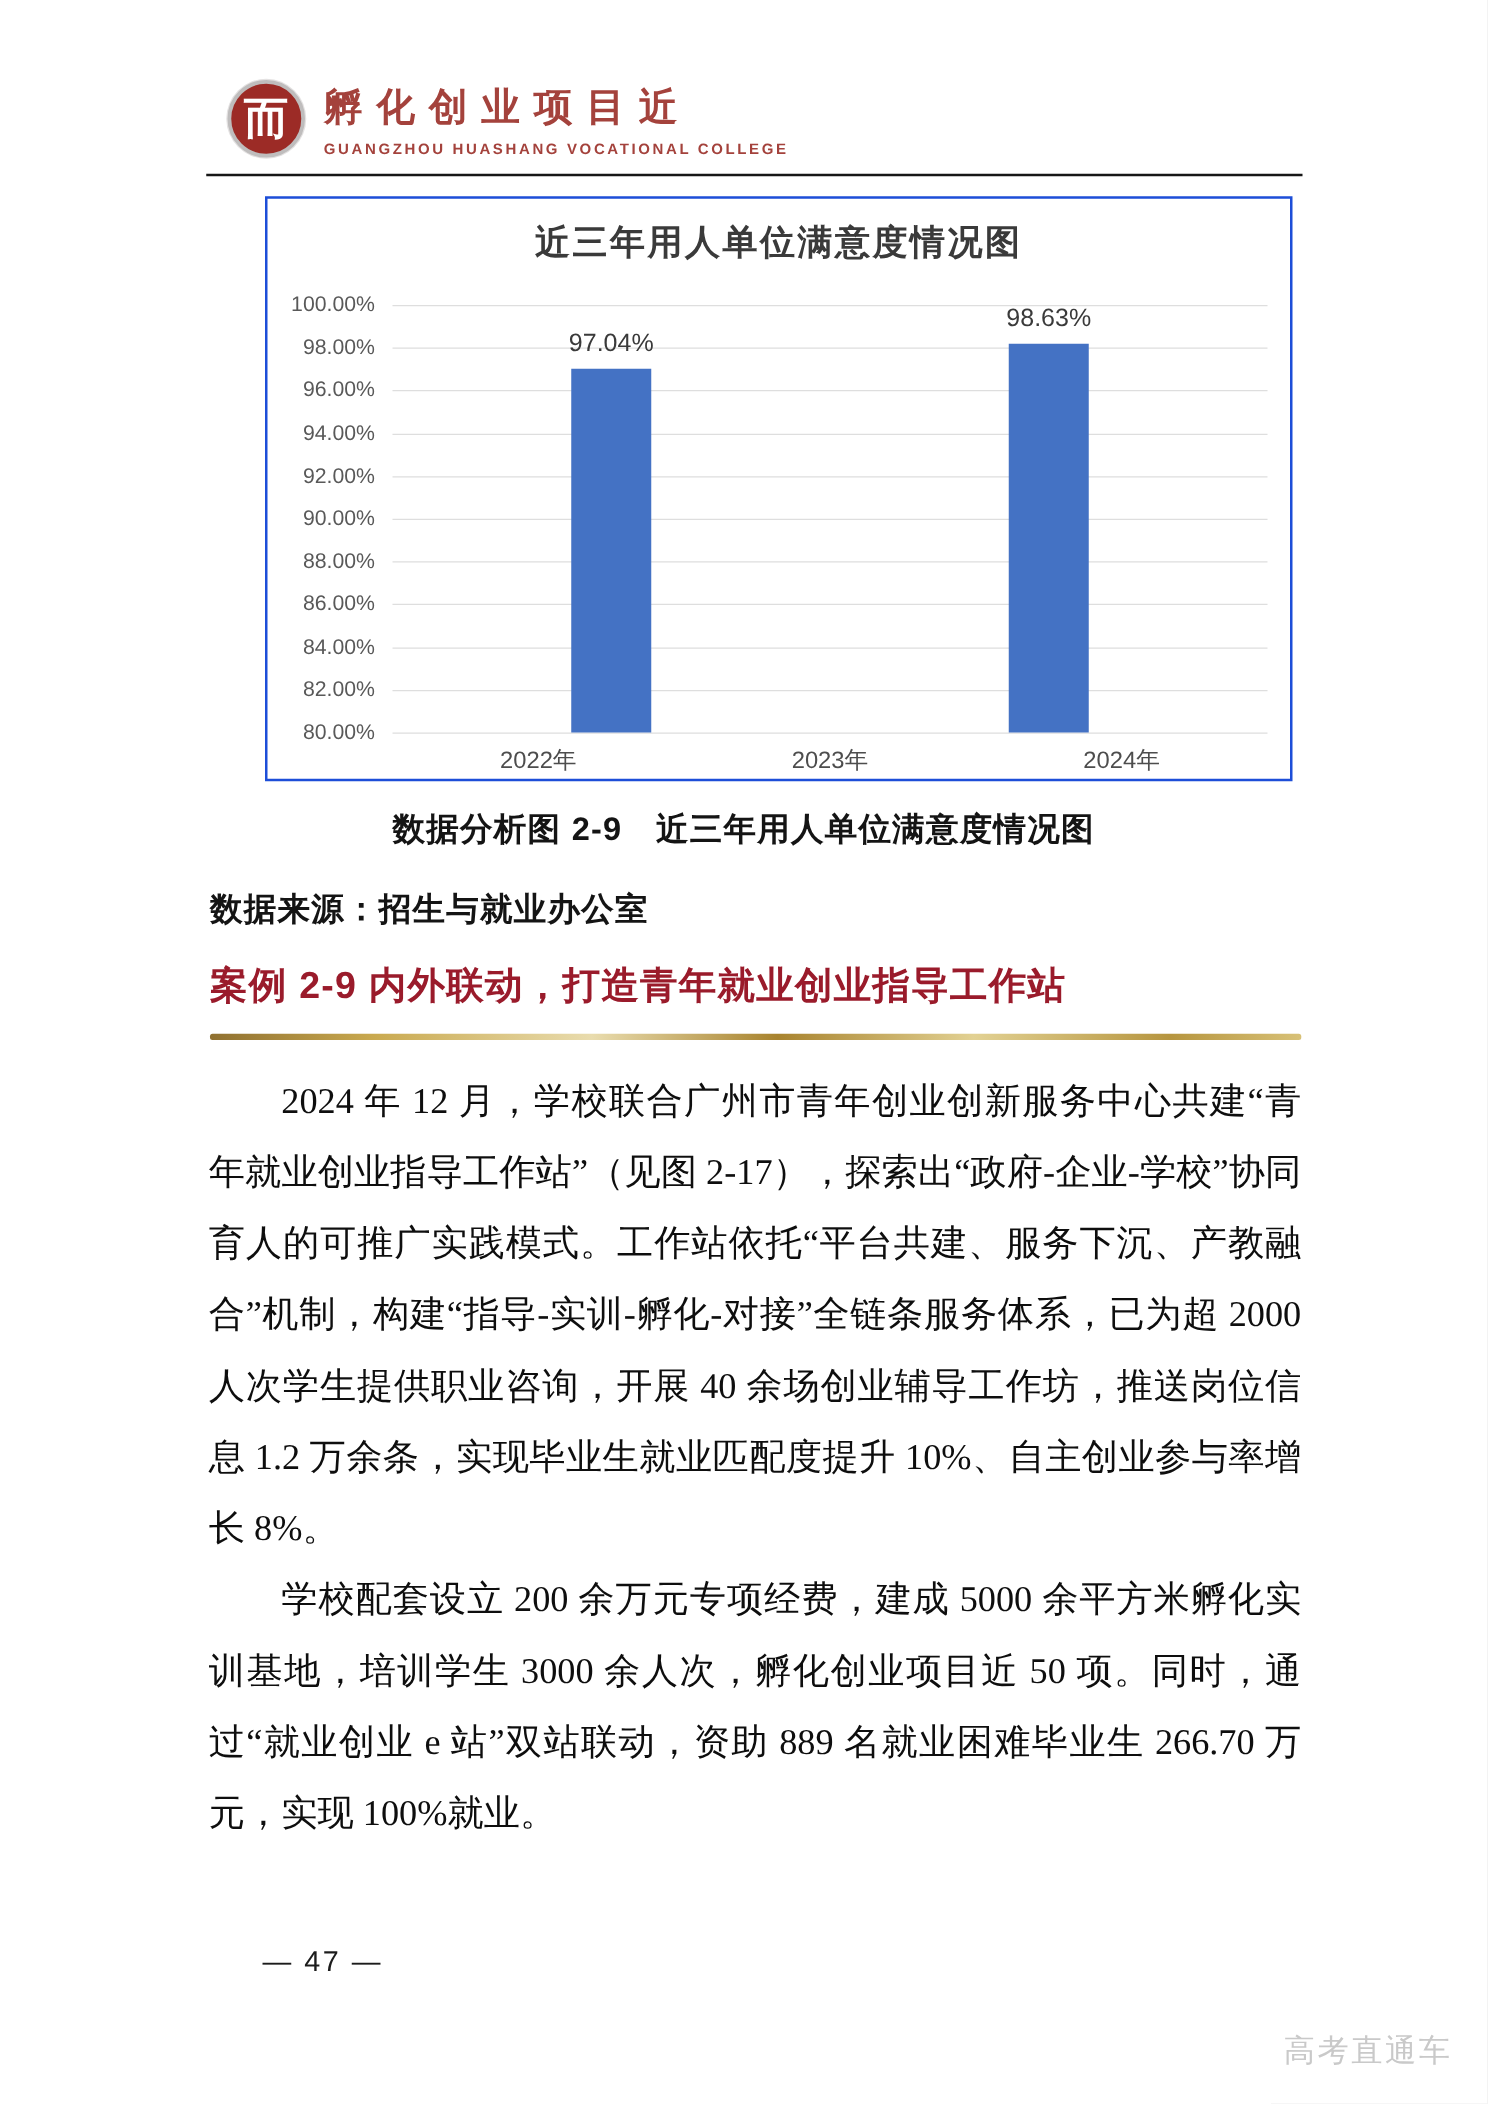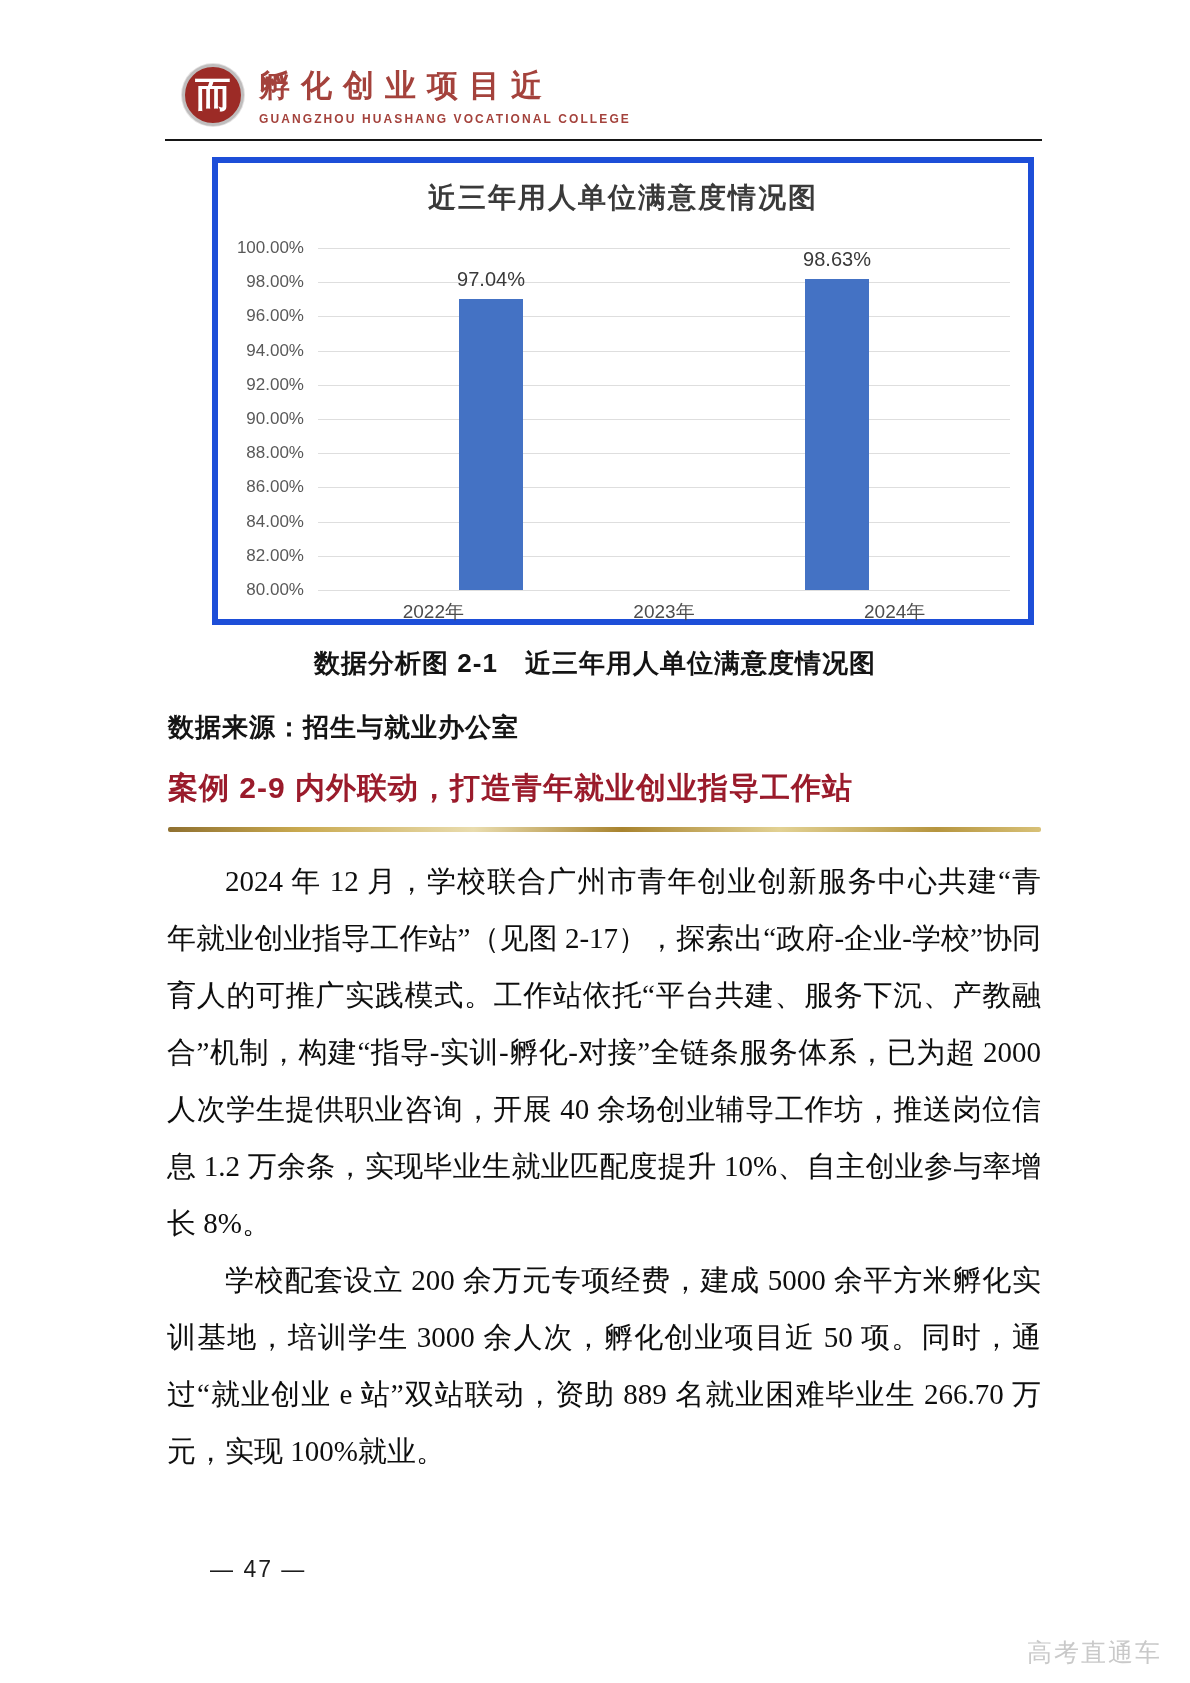--- a/index.html
+++ b/index.html
@@ -24,21 +24,21 @@
   }
   .en-name {
     margin-top:5px; font-size:12px; color:#a4423c; letter-spacing:2.1px; font-weight:bold;
     font-family:"Liberation Sans","DejaVu Sans",sans-serif; white-space:nowrap;
   }
   .header-rule { position:absolute; left:165px; top:139px; width:877px; height:2px; background:#161616; }
 
   
   .figure-box {
     position:absolute; left:212px; top:157px; width:822px; height:468px;
-    background:#fff; border:6px solid #1d4ed8;
+    background:#fff; border:2px solid #1d4ed8;
     font-family:"Liberation Sans","DejaVu Sans",sans-serif;
   }
   .chart-title {
     position:absolute; left:0; right:0; top:16px; text-align:center;
     font-size:28px; font-weight:bold; color:#3a3a3a; letter-spacing:2px;
   }
   .y-axis { position:absolute; left:0; top:85px; width:92px; height:342px; }
   .ytick {
     position:absolute; right:6px; transform:translateY(-50%);
     font-size:17px; color:#595959; white-space:nowrap;
@@ -82,21 +82,21 @@
   }
   .body-text p { text-indent:2em; margin:0; }
 
   
   .page-number {
     position:absolute; left:210px; top:1556px; font-size:23px; color:#1c1c1c;
     font-family:"Liberation Sans","DejaVu Sans",sans-serif; letter-spacing:2px;
   }
   .watermark {
     position:absolute; right:28px; top:1624px; font-size:25px; color:#c9c9c9;
-    font-family:"Liberation Sans","DejaVu Sans",sans-serif; letter-spacing:2px;margin-top:12px;
+    font-family:"Liberation Sans","DejaVu Sans",sans-serif; letter-spacing:2px;
   }
 </style>
 </head>
 <body>
 
 <div class="page">
 
   <div class="logo-row">
     <div class="emblem">
       <span>而</span>
@@ -146,21 +146,21 @@
           <div class="bar" style="height: 93.15%; background: rgb(68, 114, 196);"></div>
         </div>
       </div>
     <div class="x-axis">
         <div class="xtick">2022年</div>
         <div class="xtick">2023年</div>
         <div class="xtick">2024年</div>
       </div>
   </div>
 
-  <div class="fig-caption">数据分析图 2-1　近三年用人单位满意度情况图</div>
+  <div class="fig-caption">数据分析图 2-9　近三年用人单位满意度情况图</div>
   <div class="data-source">数据来源：招生与就业办公室</div>
 
   <div class="case-heading">案例 2-9  内外联动，打造青年就业创业指导工作站</div>
   <div class="gold-rule"></div>
   <div class="body-text">
     <p>2024 年 12 月，学校联合广州市青年创业创新服务中心共建“青年就业创业指导工作站”（见图 2-17），探索出“政府-企业-学校”协同育人的可推广实践模式。工作站依托“平台共建、服务下沉、产教融合”机制，构建“指导-实训-孵化-对接”全链条服务体系，已为超 2000 人次学生提供职业咨询，开展 40 余场创业辅导工作坊，推送岗位信息 1.2 万余条，实现毕业生就业匹配度提升 10%、自主创业参与率增长 8%。</p>
     <p>学校配套设立 200 余万元专项经费，建成 5000 余平方米孵化实训基地，培训学生 3000 余人次，孵化创业项目近 50 项。同时，通过“就业创业 e 站”双站联动，资助 889 名就业困难毕业生 266.70 万元，实现 100%就业。</p>
   </div>
 
   <div class="page-number">— 47 —</div>

